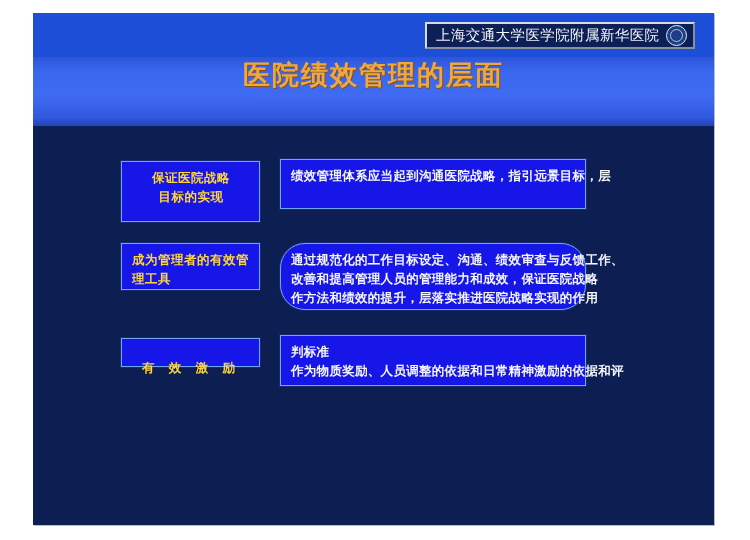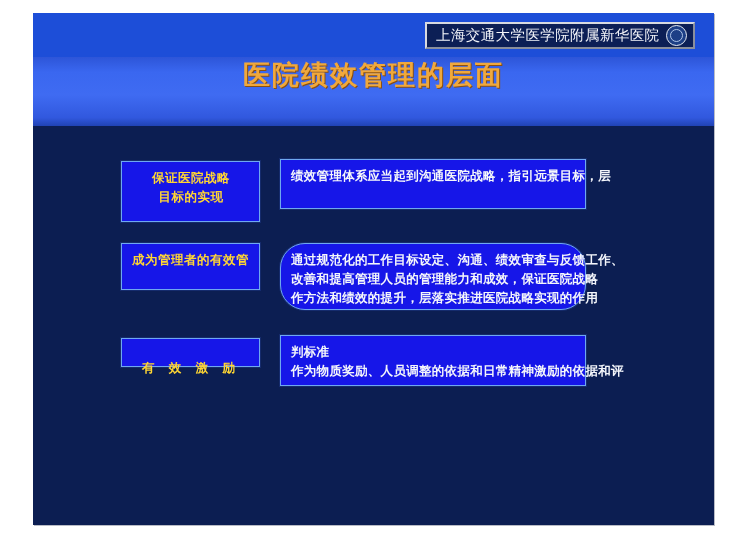--- a/index.html
+++ b/index.html
@@ -190,20 +190,21 @@
       <div class="box-inner">
         <div class="line">绩效管理体系应当起到沟通医院战略，指引远景目标，层</div>
       </div>
     </div>
   </div>
 
   <div class="row" id="row-2">
     <div class="box box-label" id="b2l">
       <div class="box-inner">
         <div class="line">成为管理者的有效管</div>
+        <div class="line">理工具</div>
       </div>
     </div>
     <div class="box box-desc" id="b2r">
       <div class="box-inner">
         <div class="line">通过规范化的工作目标设定、沟通、绩效审查与反馈工作、</div>
         <div class="line">改善和提高管理人员的管理能力和成效，保证医院战略</div>
         <div class="line">作方法和绩效的提升，层落实推进医院战略实现的作用</div>
       </div>
     </div>
   </div>

